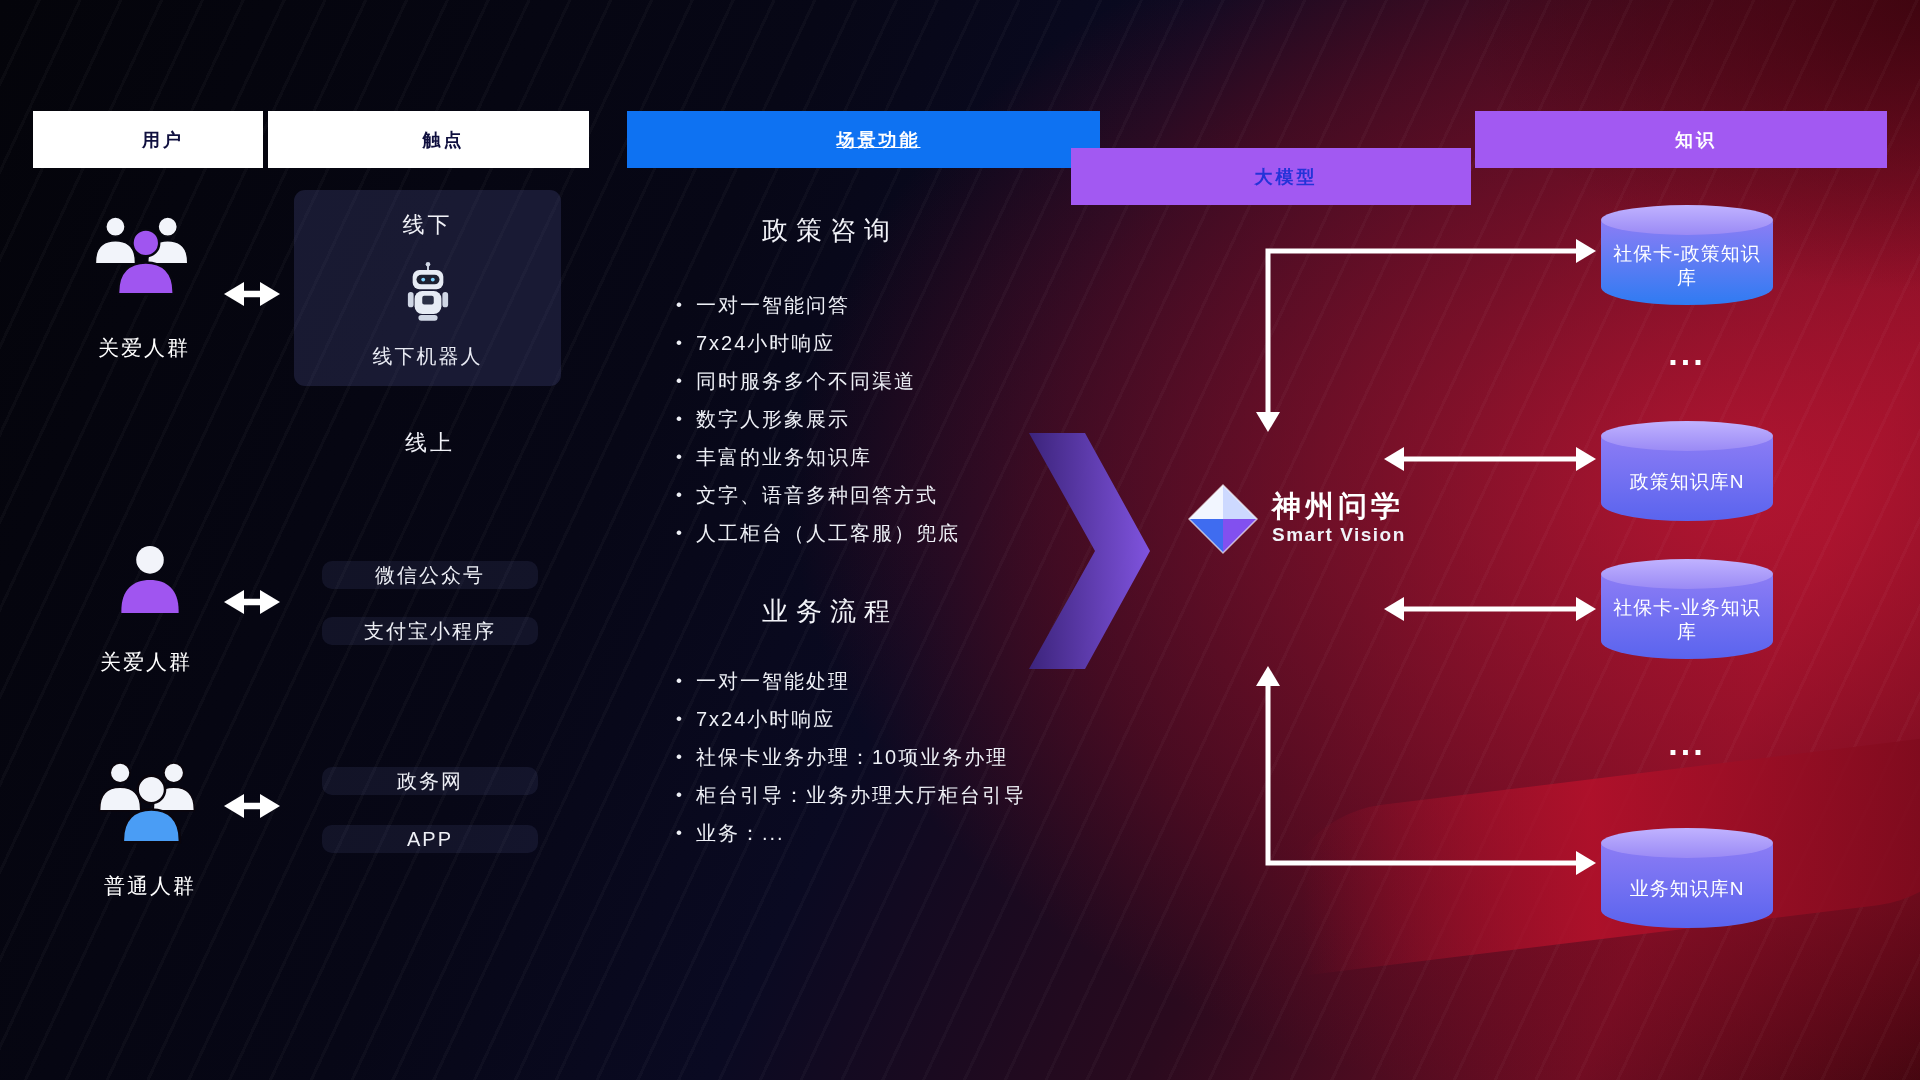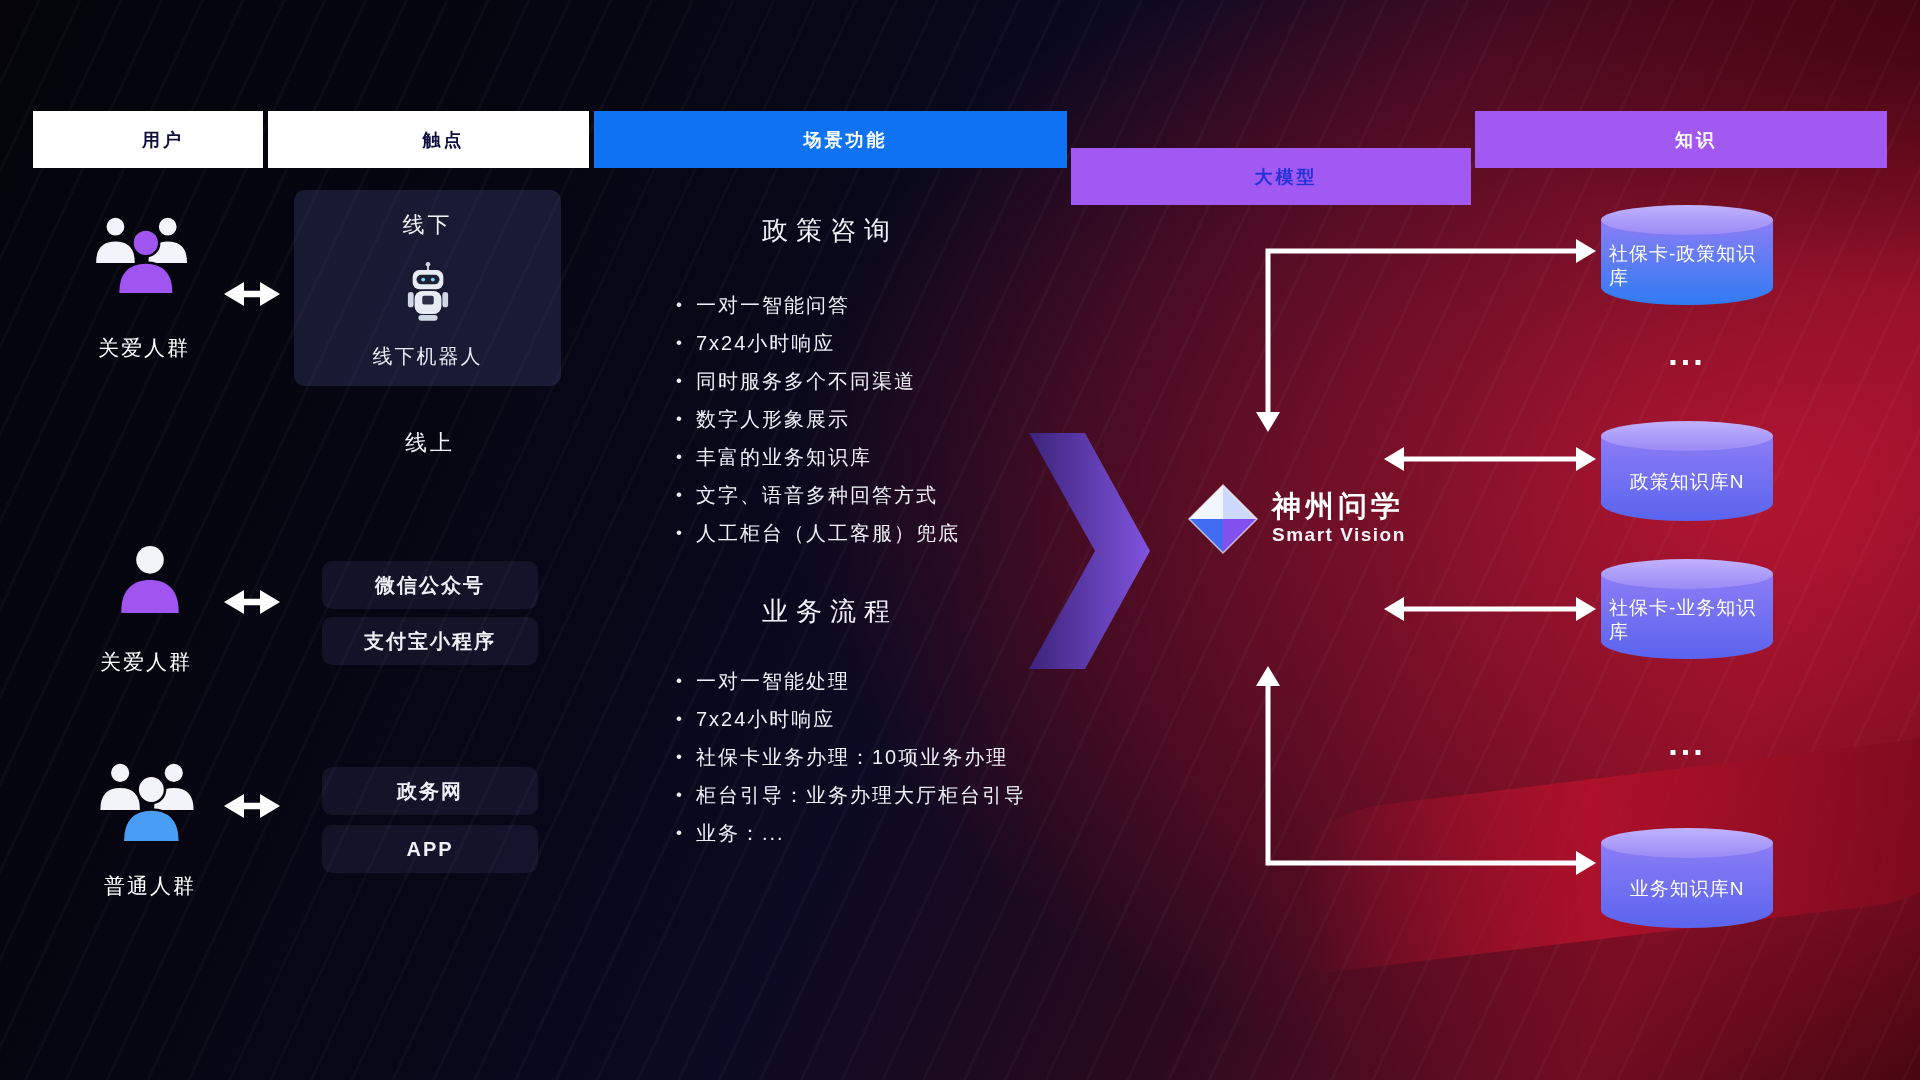--- a/index.html
+++ b/index.html
@@ -22,44 +22,44 @@
     border-radius: 120px 30px 120px 30px;
     transform: rotate(-7deg); opacity:.85;
   }
 
   
   .hdr { position:absolute; top:111px; height:57px; z-index:3;
          display:flex; align-items:center; justify-content:center;
          font-size:18px; font-weight:bold; letter-spacing:3px;padding-left:30px; }
   .hdr-0 { left:33px;   width:230px; background:#ffffff; color:#10103f; }
   .hdr-1 { left:268px;  width:321px; background:#ffffff; color:#10103f; }
-  .hdr-2 { left:594px;  width:473px; background:#0e72f2; color:#ffffff; }
+  .hdr-2 { left:627px;  width:473px; background:#0e72f2; color:#ffffff;text-decoration:underline; }
   .hdr-3 { left:1071px; width:400px; background:#a259f2; color:#2433d8;margin-top:37px; }
   .hdr-4 { left:1475px; width:412px; background:#a259f2; color:#ffffff; }
 
   
   .user-icon { position:absolute; z-index:3; }
   .user-label { position:absolute; z-index:3; width:160px; text-align:center;
                 color:#ffffff; font-size:21px; letter-spacing:2px; }
 
   
   .offline-card {
     position:absolute; left:294px; top:190px; width:267px; height:196px; z-index:3;
     background:rgba(70,72,130,0.30); border-radius:11px;
     display:flex; flex-direction:column; align-items:center; justify-content:space-between;
     padding:20px 10px 16px;
   }
   .tp-title { color:#f0f1f7; font-size:22px; letter-spacing:3px; }
   .tp-sub   { color:#e8eaf3; font-size:20px; letter-spacing:2px; }
   .online-title { position:absolute; left:330px; top:428px; width:200px; z-index:3;
                   text-align:center; color:#f0f1f7; font-size:22px; letter-spacing:3px; }
-  .channel { position:absolute; left:322px; width:216px; height:48px; z-index:3;
+  .channel { position:absolute; left:322px; width:216px; height:28px; z-index:3;
              display:flex; align-items:center; justify-content:center;
              font-size:20px; letter-spacing:2px; color:#eef0f6;
-             background:rgba(130,140,220,0.10); border-radius:10px;font-weight:bold; }
+             background:rgba(130,140,220,0.10); border-radius:10px; }
   .ch-0 { top:561px; } .ch-1 { top:617px; } .ch-2 { top:767px; } .ch-3 { top:825px; }
 
   
   .sec-title { position:absolute; left:660px; width:340px; z-index:3; text-align:center;
                color:#f2f3f8; font-size:26px; font-weight:500; letter-spacing:8px; }
   .title-policy   { top:213px; }
   .title-business { top:594px; }
   .bullets { position:absolute; left:676px; z-index:3; margin:0; padding:0; list-style:none;
              color:#eef0f6; font-size:20px; letter-spacing:2px; }
   .bullets li { margin-bottom:11px; white-space:nowrap; }
@@ -74,21 +74,21 @@
   .model-sub  { position:absolute; left:1272px; top:524px; z-index:3;
                 color:#f0f2f8; font-size:19px; font-weight:600; letter-spacing:1.5px; }
 
   
   .cylinder { position:absolute; left:1601px; width:172px; z-index:3; }
   .cyl-top  { height:30px; border-radius:50%; position:relative; z-index:2;
               background:linear-gradient(180deg,#c0b2ff,#9a8af5); }
   .cyl-body { margin-top:-16px; height:86px; position:relative; z-index:1;
               background:linear-gradient(180deg,#8d7df5,#5a64ee);
               border-radius: 4px 4px 86px 86px / 4px 4px 18px 18px;
-              display:flex; align-items:center; justify-content:center; text-align:left;
+              display:flex; align-items:center; justify-content:center; text-align:center;
               color:#ffffff; font-size:19px; line-height:1.25; letter-spacing:1px;
               padding:14px 8px 6px; }
   .cyl-blue .cyl-body { background:linear-gradient(180deg,#8d7df5,#2f7bf2); }
   .cyl-0 { top:205px; } .cyl-1 { top:421px; } .cyl-2 { top:559px; } .cyl-3 { top:828px; }
   .dots { position:absolute; left:1601px; width:172px; z-index:3; text-align:center;
           color:#ffffff; font-size:34px; font-weight:bold; letter-spacing:3px; }
   .dots-0 { top:334px; } .dots-1 { top:724px; }
 
   
   .arrows { position:absolute; inset:0; z-index:2; pointer-events:none; }

